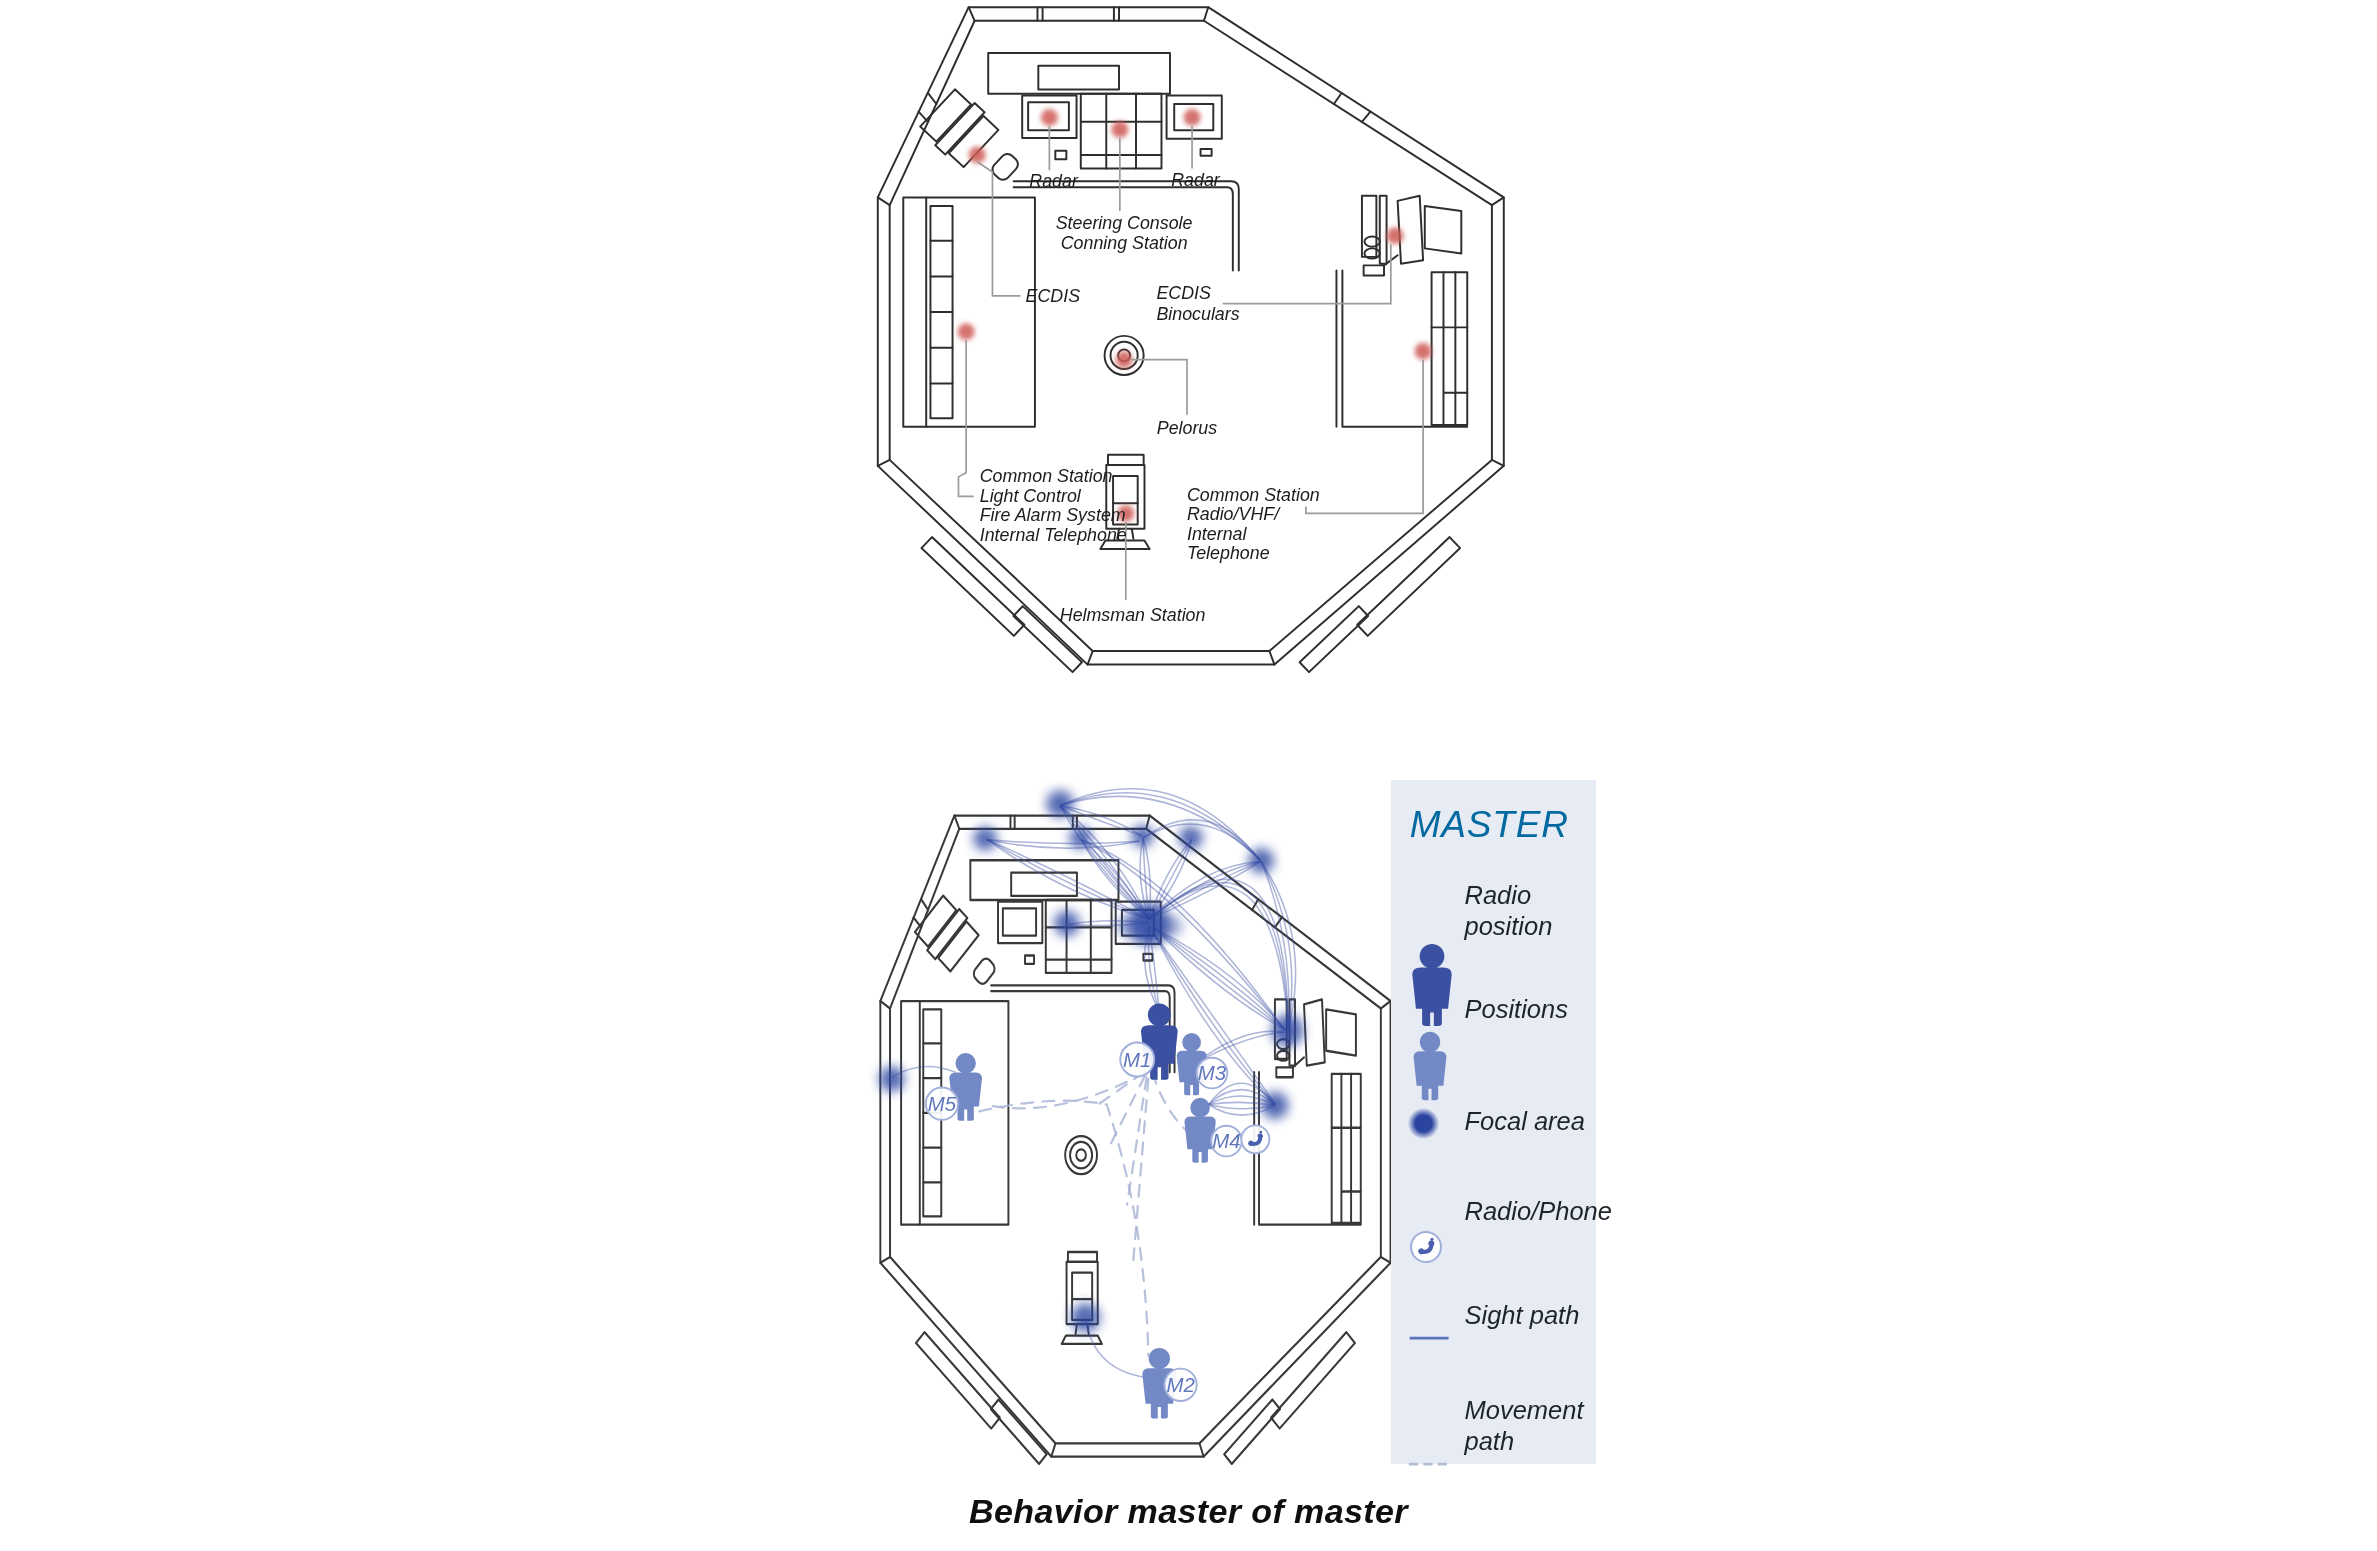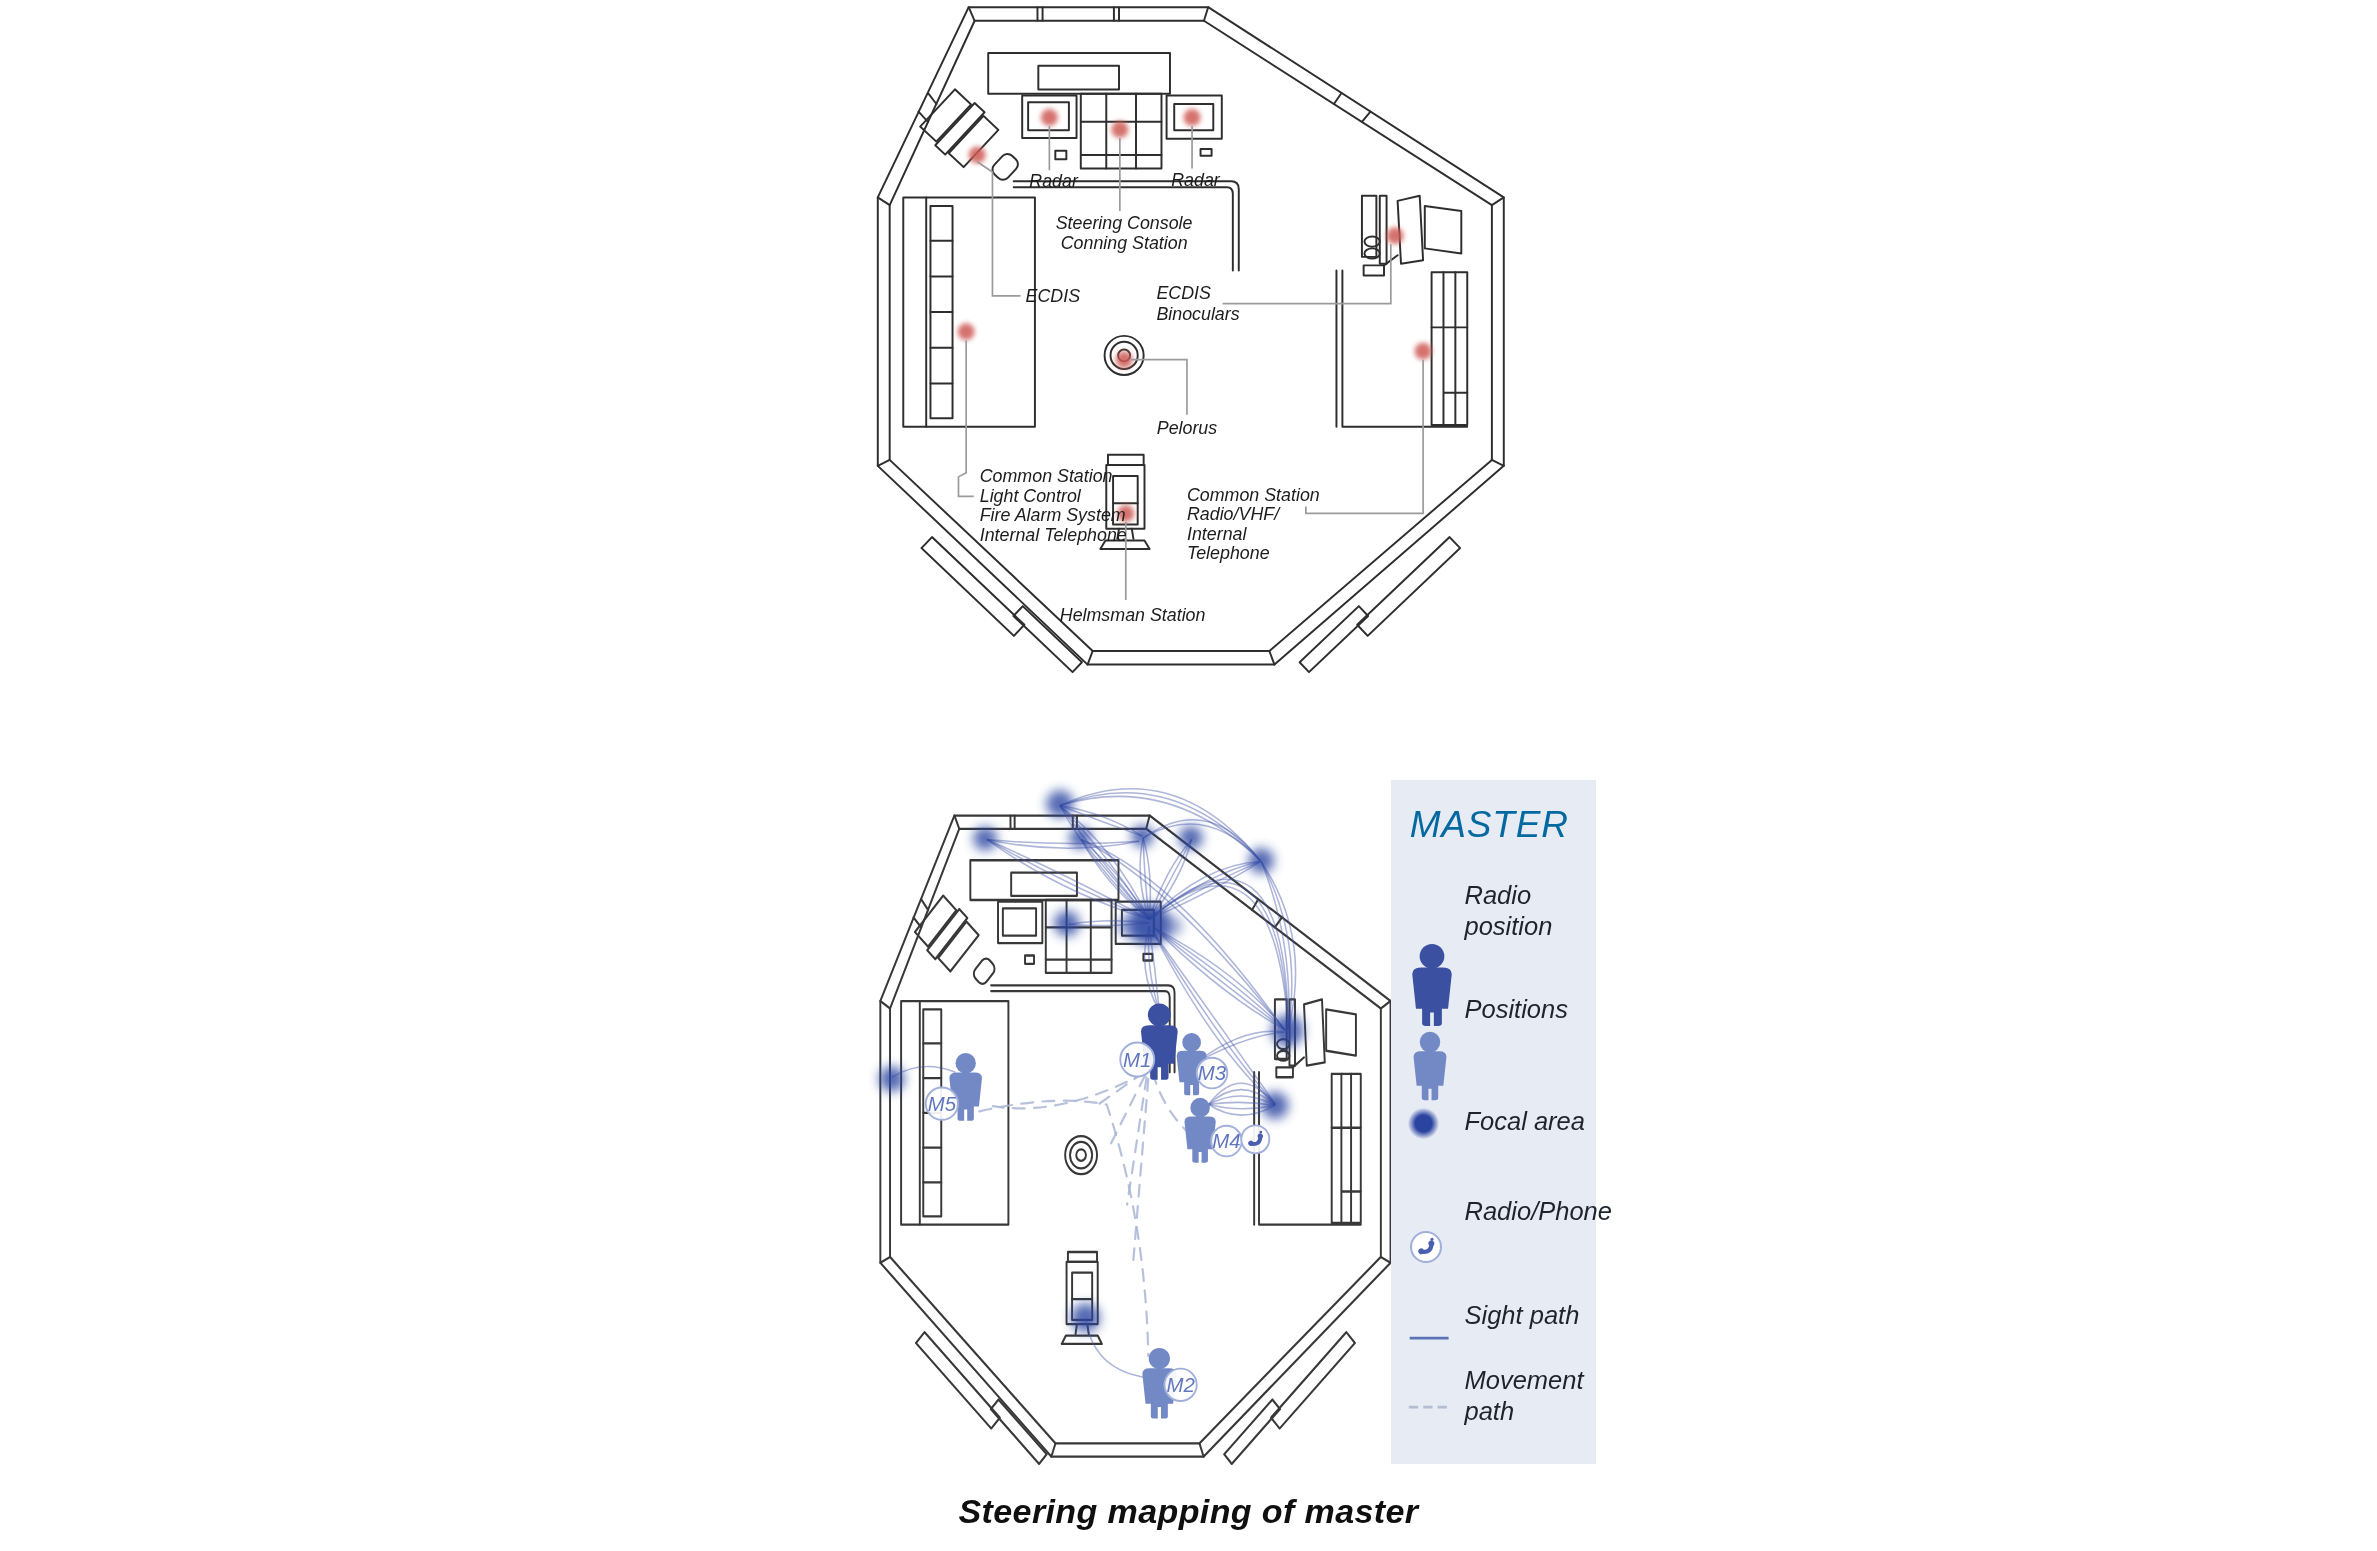--- a/index.html
+++ b/index.html
@@ -17,21 +17,21 @@
   #caption1{top:697px;}
   #caption2{top:1492px;}
   .sight{fill:none;stroke:#4a5ca8;stroke-width:1.8;opacity:.45;}
   .move{fill:none;stroke:#aab6d6;stroke-width:2.6;stroke-dasharray:14 11;opacity:.85;stroke-linecap:round;}
   .legend{position:absolute;left:1391px;top:780px;width:205px;height:684px;background:#e7ebf4;}
   .legend-title{position:absolute;left:18.7px;top:24px;font-size:37px;font-weight:500;
                 color:#0369a1;letter-spacing:0.8px;}
   .legend-item{position:absolute;left:17px;right:6.8px;display:flex;gap:8.5px;}
   .li-end{align-items:flex-end;}
   .li-center{align-items:flex-end;}
-  .li-start{align-items:center;}
+  .li-start{align-items:flex-end;margin-top:30px;}
   .legend-icon{flex:0 0 48px;display:flex;justify-content:flex-start;}
   .legend-label{font-size:25.5px;color:#1e242c;line-height:1.22;padding-bottom:1.7px;}
   .focal-dot{width:31px;height:31px;border-radius:50%;
              background:radial-gradient(circle,#2b44a0 0%,#2b44a0 38%,rgba(43,68,160,0) 72%);}
   .mlabel-circle{fill:rgba(255,255,255,.92);stroke:#a0b0da;stroke-width:2.2;}
   .mlabel-text{fill:#6177bd;font-size:24px;font-family:"Liberation Sans",sans-serif;}
 </style>
 </head>
 <body>
 
@@ -443,15 +443,15 @@
     <div class="legend-item li-start" style="top:585px">
       <span class="legend-icon" style="margin-top:10.2px">
         <svg width="44" height="10.2" viewBox="0 0 52 12">
           <line x1="1" y1="6" x2="50" y2="6" stroke="#b3bdd4" stroke-width="3.4" stroke-dasharray="11 6"></line>
         </svg>
       </span>
       <span class="legend-label">Movement path</span>
     </div>
   </div>
 
-  <div id="caption2" class="caption">Steering mapping of master</div>
+  <div id="caption2" class="caption">Behavior master of master</div>
 </div>
 
 
 </body></html>

